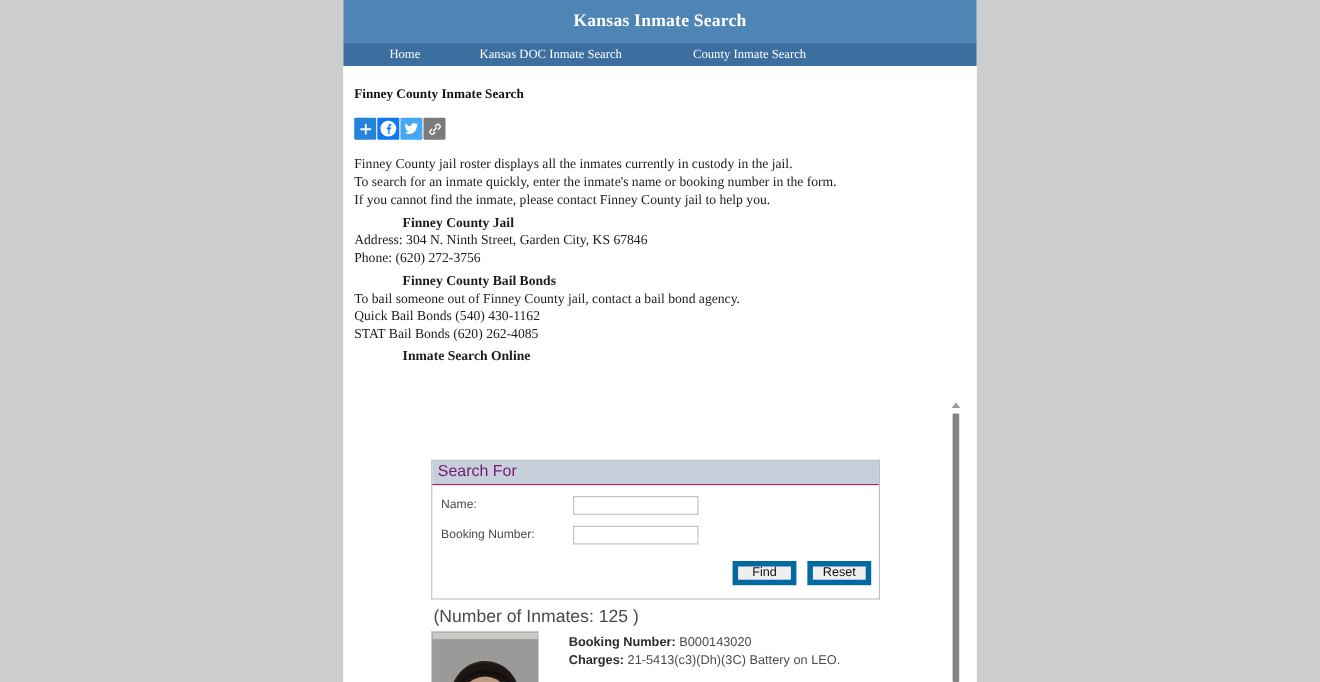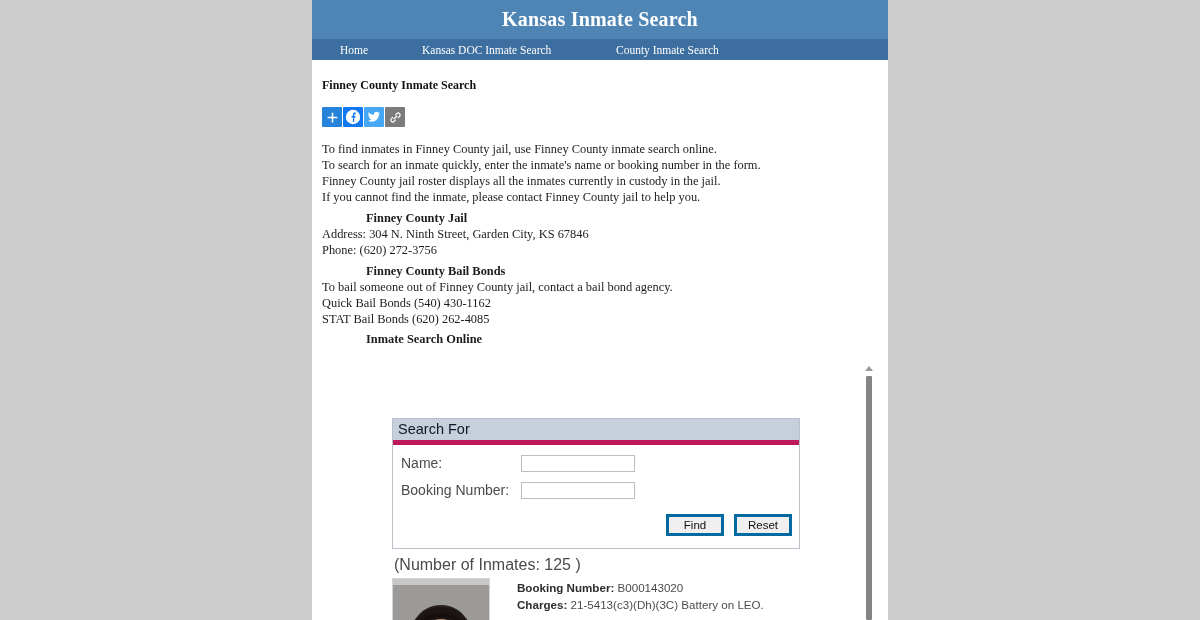--- a/index.html
+++ b/index.html
@@ -31,31 +31,31 @@
     height: 39px;
     background: #4f85b5;
     display: flex;
     align-items: center;
     justify-content: center;
   }
   .site-title {
     color: #ffffff;
     font-family: "Liberation Serif", serif;
     font-weight: bold;
-    font-size: 20px;
+    font-size: 16px;
     letter-spacing: 0.2px;
   }
 
   
   .site-nav {
     height: 21px;
     background: #3c6e9f;
     display: flex;
     align-items: center;
-    padding-left: 8px;
+    padding-left: 22px;
     box-sizing: border-box;
   }
   .nav-item {
     color: #ffffff;
     font-family: "Liberation Serif", serif;
     font-size: 11.5px;
     text-decoration: none;
     white-space: nowrap;
     cursor: pointer;
   }
@@ -121,36 +121,36 @@
   }
   .search-panel {
     width: 408px;
     border: 1px solid #b9bec7;
     background: #ffffff;
     box-sizing: border-box;
     font-family: "Liberation Sans", sans-serif;
   }
   .search-panel-title {
     background: #c6cfda;
-    color: #0f172a;
+    color: #701a75;
     font-size: 14.5px;
     padding: 2px 0 3px 5px;
-    border-bottom: 5px solid #be185d;
+    border-bottom: 1px solid #be185d;
   }
   .search-body { padding: 7px 0 0 0; }
   .form-row {
     display: flex;
     align-items: center;
     height: 22px;
     margin-bottom: 5px;
     padding-left: 8px;
   }
   .form-label {
     width: 120px;
-    font-size: 14px;
+    font-size: 11px;
     color: #4a4a4a;
     font-family: "Liberation Sans", sans-serif;
   }
   .form-input {
     width: 108px;
     height: 13px;
     border: 1px solid #bdbdbd;
     background: #ffffff;
     font-size: 11px;
     font-family: "Liberation Sans", sans-serif;
@@ -161,21 +161,21 @@
   .btn-row {
     display: flex;
     justify-content: flex-end;
     padding: 8px 7px 12px 0;
     gap: 10px;
   }
   .form-btn {
     width: 58px;
     height: 22px;
     background: #efefef;
-    border: 3px solid #0369a1;
+    border: 5px solid #0369a1;
     font-size: 11.5px;
     font-family: "Liberation Sans", sans-serif;
     color: #101010;
     cursor: pointer;
     padding: 0;
   }
 
   .count-line {
     font-family: "Liberation Sans", sans-serif;
     font-size: 16px;
@@ -292,23 +292,22 @@
           <g fill="none" stroke="#ffffff" stroke-width="1.5" stroke-linecap="round">
             <path d="M6.4 9.6 9.6 6.4"></path>
             <path d="M8.2 4.6 9.6 3.2a2.4 2.4 0 0 1 3.4 3.4l-1.4 1.4"></path>
             <path d="M7.8 11.4 6.4 12.8A2.4 2.4 0 0 1 3 9.4l1.4-1.4"></path>
           </g>
         </svg>
       </span>
     </div>
 
     <div class="body-text">
-      <p>To find inmates in Finney County jail, use Finney County inmate search online.</p>
+      <p>Finney County jail roster displays all the inmates currently in custody in the jail.</p>
       <p>To search for an inmate quickly, enter the inmate's name or booking number in the form.</p>
-      <p>Finney County jail roster displays all the inmates currently in custody in the jail.</p>
       <p>If you cannot find the inmate, please contact Finney County jail to help you.</p>
 
       <p class="bold">Finney County Jail</p>
       <p>Address: 304 N. Ninth Street, Garden City, KS 67846</p>
       <p>Phone: (620) 272-3756</p>
 
       <p class="bold">Finney County Bail Bonds</p>
       <p>To bail someone out of Finney County jail, contact a bail bond agency.</p>
       <p>Quick Bail Bonds (540) 430-1162</p>
       <p>STAT Bail Bonds (620) 262-4085</p>

